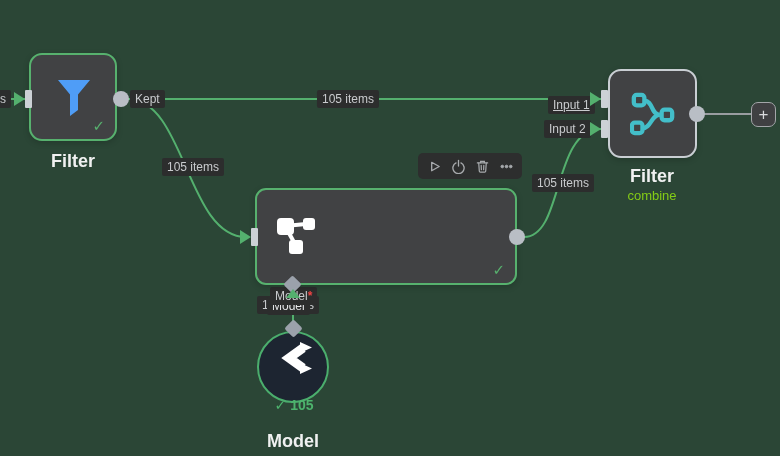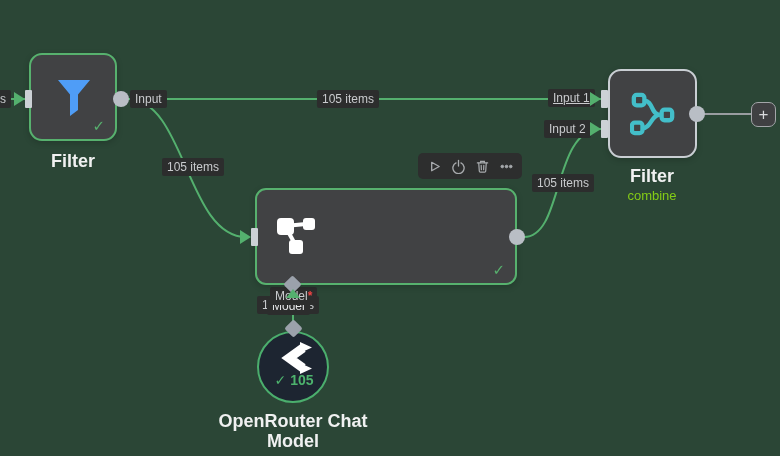--- a/index.html
+++ b/index.html
@@ -102,25 +102,25 @@
   <svg id="edges" width="780" height="456" viewBox="0 0 780 456">
     <path d="M0,99 L25,99" stroke="#54b06e" stroke-width="2" fill="none"></path>
     <path d="M121,99 L601,99" stroke="#54b06e" stroke-width="2" fill="none"></path>
     <path d="M128,99 C185,99 187,237 246,237" stroke="#54b06e" stroke-width="2" fill="none"></path>
     <path d="M524,237 C564,237 552,129 601,129" stroke="#54b06e" stroke-width="2" fill="none"></path>
     <path d="M293,289 L293,325" stroke="#54b06e" stroke-width="2" fill="none"></path>
     <path d="M697,114 L753,114" stroke="#9a9da1" stroke-width="2" fill="none"></path>
   </svg>
 
   <div class="chip" style="left:-51px;top:90px;">105 items</div>
-  <div class="chip" style="left:130px;top:90px;">Input</div>
+  <div class="chip" style="left:130px;top:90px;">Kept</div>
   <div class="chip cx" style="left:348px;top:90px;">105 items</div>
   <div class="chip" style="left:162px;top:158px;">105 items</div>
   <div class="chip" style="left:532px;top:174px;">105 items</div>
-  <div class="chip" style="left:548px;top:89px;text-decoration:underline;">Input 1</div>
+  <div class="chip" style="left:548px;top:96px;text-decoration:underline;">Input 1</div>
   <div class="chip" style="left:544px;top:120px;">Input 2</div>
   <div class="chip" style="left:257px;top:296px;">105 items</div>
   <div class="chip bright" style="left:267px;top:297px;">Model</div>
   <div class="chip" style="left:270px;top:287px;"><span>Model</span><span class="req">*</span></div>
 
   <div class="node" style="left:29px;top:53px;width:88px;height:88px;">
     <div class="abs" style="left:24px;top:22px;">
       <svg width="38" height="40" viewBox="0 0 38 40">
         <path d="M3,3 H35 L23,17.5 V33 L15,39 V17.5 Z" fill="#4f9df7"></path>
       </svg>
@@ -205,17 +205,16 @@
   <div class="circle-node" style="left:257px;top:331px;">
     <div class="abs" style="left:17px;top:9px;">
       <svg width="36" height="32" viewBox="0 0 36 32" fill="none">
         <polyline points="27,6 13,16 27,26" stroke="#fff" stroke-width="9" stroke-linejoin="miter"></polyline>
         <polygon points="24,0 36,5.5 24,11" fill="#fff"></polygon>
         <polygon points="24,21 36,26.5 24,32" fill="#fff"></polygon>
         <polyline points="27,6 13,16 27,26" stroke="#1d2531" stroke-width="0"></polyline>
       </svg>
     </div>
   </div>
-  <div class="or-status" style="left:294px;top:372px;"><span>✓</span> <span>105</span></div>
-  <div class="node-title" style="left:293px;top:411px;">OpenRouter Chat</div>
+  <div class="or-status" style="left:294px;top:397px;"><span>✓</span> <span>105</span></div>
   <div class="node-title" style="left:293px;top:431px;">Model</div>
 
 </div>
 
 </body></html>

